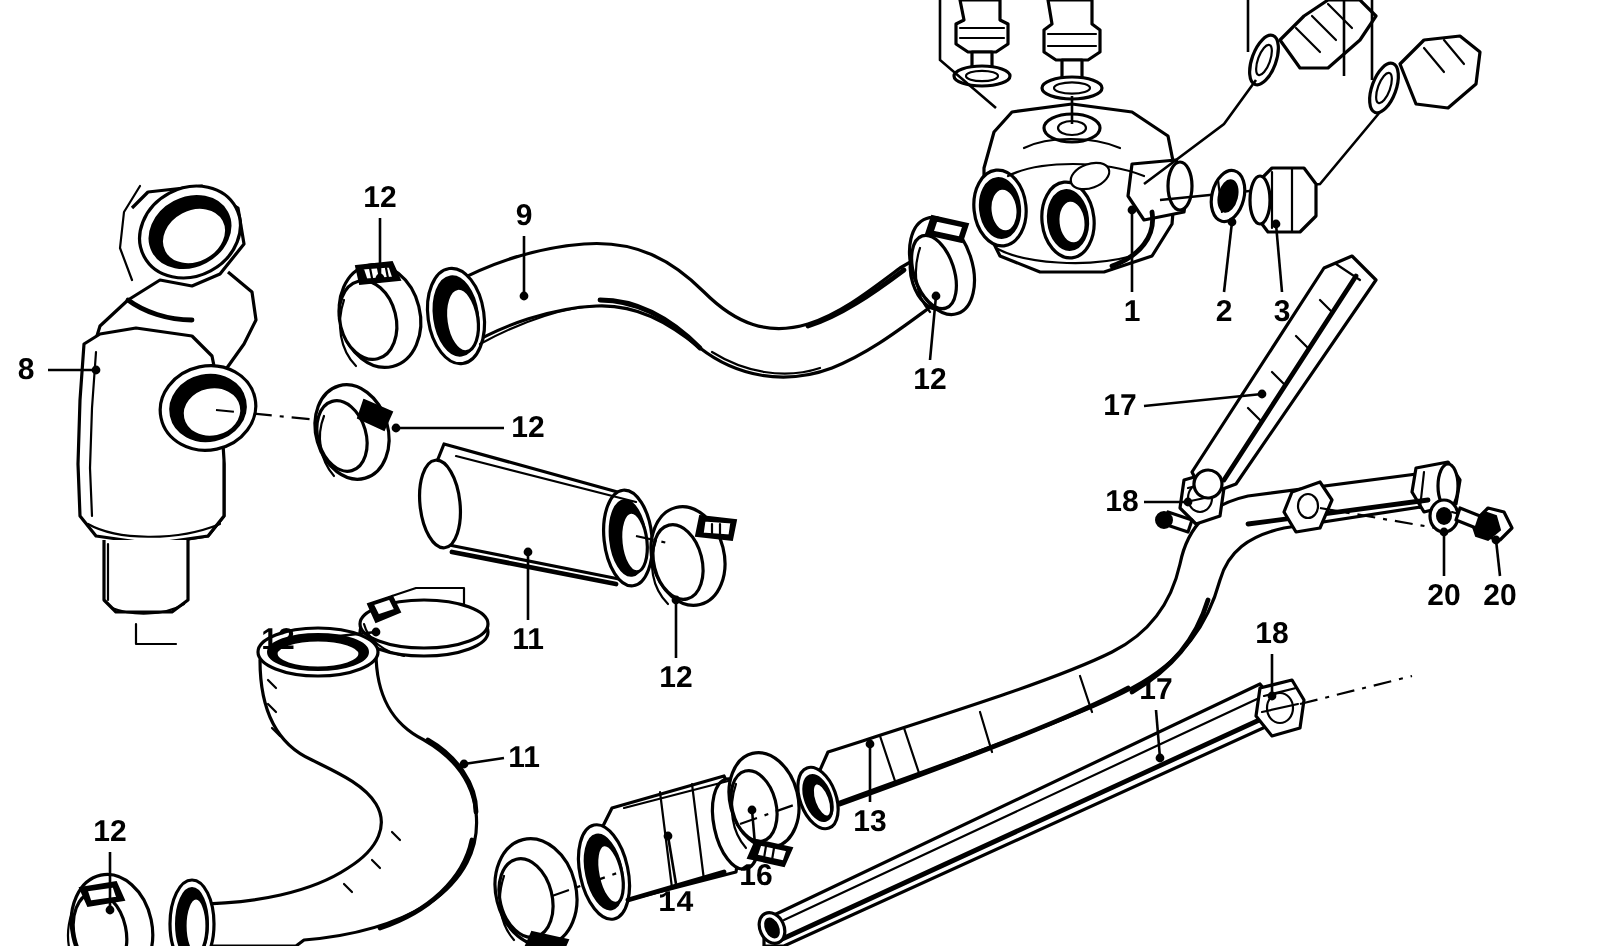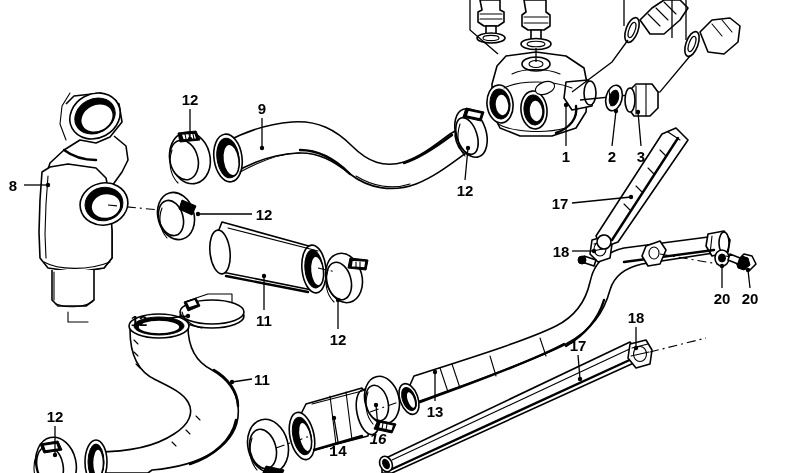--- a/index.html
+++ b/index.html
@@ -436,21 +436,21 @@
       <div class="callout-label" style="left: 264px; top: 320px;">11</div>
       <div class="callout-label" style="left: 262px; top: 379px;">11</div>
       <div class="callout-label" style="left: 190px; top: 99px;">12</div>
       <div class="callout-label" style="left: 465px; top: 190px;">12</div>
       <div class="callout-label" style="left: 264px; top: 214px;">12</div>
       <div class="callout-label" style="left: 338px; top: 339px;">12</div>
       <div class="callout-label" style="left: 139px; top: 320px;">12</div>
       <div class="callout-label" style="left: 55px; top: 416px;">12</div>
       <div class="callout-label" style="left: 435px; top: 411px;">13</div>
       <div class="callout-label" style="left: 338px; top: 452px; font-family: Liberation Mono, monospace;">14</div>
-      <div class="callout-label" style="left: 378px; top: 438px; font-style: italic;">16</div>
+      <div class="callout-label" style="left: 378px; top: 438px;">16</div>
       <div class="callout-label" style="left: 560px; top: 203px;">17</div>
       <div class="callout-label" style="left: 578px; top: 345px;">17</div>
       <div class="callout-label" style="left: 561px; top: 251px;">18</div>
       <div class="callout-label" style="left: 636px; top: 317px;">18</div>
       <div class="callout-label" style="left: 750px; top: 298px;">20</div>
       <div class="callout-label" style="left: 722px; top: 298px;">20</div>
     </div>
 
 </div>
 

